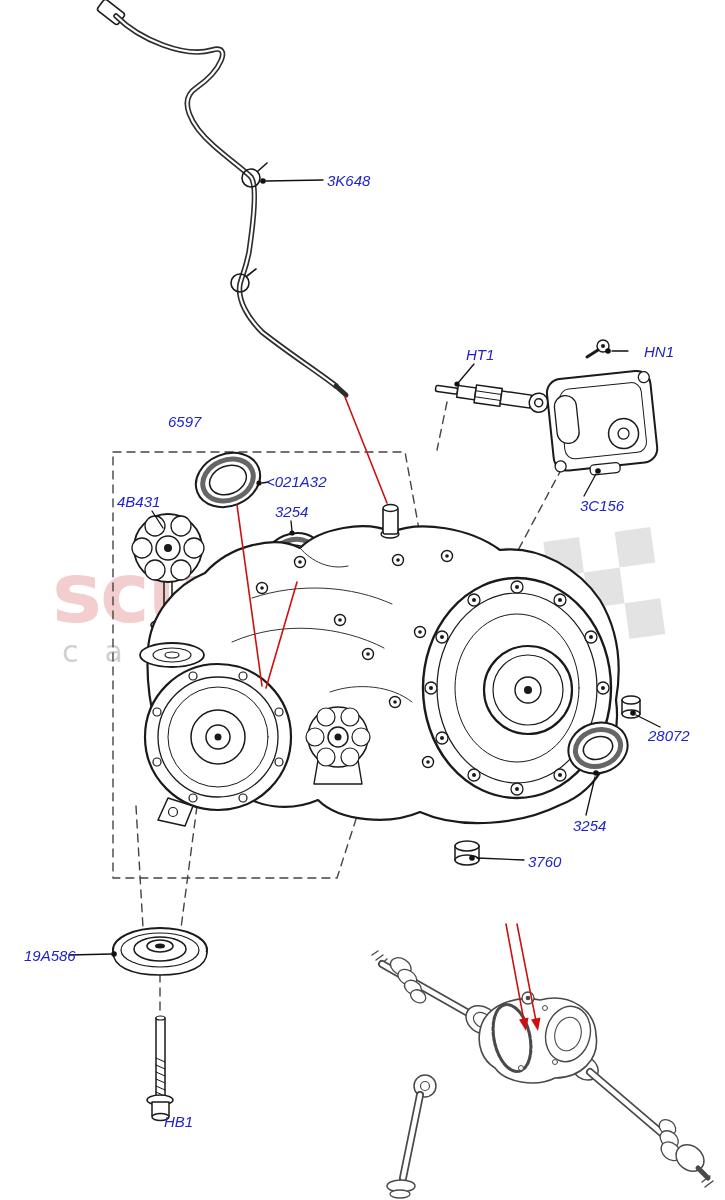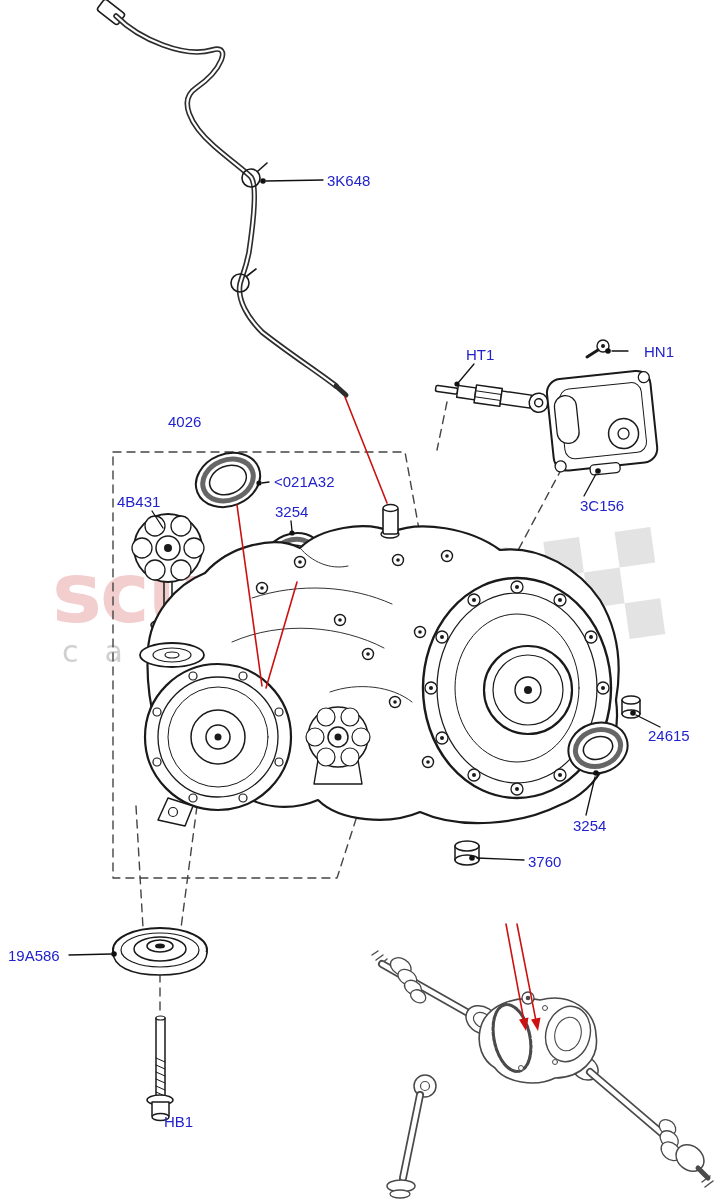--- a/index.html
+++ b/index.html
@@ -5,20 +5,21 @@
   html,body{margin:0;padding:0;background:#ffffff;font-family:"Liberation Sans",sans-serif;}
   .stage{position:relative;width:725px;height:1200px;background:#ffffff;overflow:hidden;}
   .stage svg{position:absolute;left:0;top:0;}
   .plabel{
     position:absolute;
     font-size:15px;
     line-height:16px;
     color:#2222cc;
     white-space:nowrap;
     cursor:pointer;
+    font-style:italic;
   }
 </style>
 </head>
 <body>
 
 <div class="stage">
 
 <svg width="725" height="1200" viewBox="0 0 725 1200" fill="none" stroke-linecap="round" stroke-linejoin="round">
 
   <g>
@@ -350,24 +351,24 @@
     <path d="M506,924 L524,1021"></path>
     <path d="M517,924 L536,1021"></path>
     <polygon points="526,1031 519,1019.5 528.5,1017.5" fill="#cc1111" stroke="none"></polygon>
     <polygon points="538,1031 531,1019.5 540.5,1017.5" fill="#cc1111" stroke="none"></polygon>
   </g>
 </svg>
 
 <div class="plabel" style="left:327px;top:173px">3K648</div>
 <div class="plabel" style="left:466px;top:347px">HT1</div>
 <div class="plabel" style="left:644px;top:344px">HN1</div>
-<div class="plabel" style="left:168px;top:414px">4026</div>
-<div class="plabel" style="left:274px;top:474px">&lt;021A32</div>
+<div class="plabel" style="left:168px;top:414px">6597</div>
+<div class="plabel" style="left:266px;top:474px">&lt;021A32</div>
 <div class="plabel" style="left:275px;top:504px">3254</div>
 <div class="plabel" style="left:117px;top:494px">4B431</div>
 <div class="plabel" style="left:580px;top:498px">3C156</div>
-<div class="plabel" style="left:648px;top:728px">24615</div>
+<div class="plabel" style="left:648px;top:728px">28072</div>
 <div class="plabel" style="left:573px;top:818px">3254</div>
 <div class="plabel" style="left:528px;top:854px">3760</div>
-<div class="plabel" style="left:8px;top:948px">19A586</div>
+<div class="plabel" style="left:24px;top:948px">19A586</div>
 <div class="plabel" style="left:164px;top:1114px">HB1</div>
 
 </div>
 
 </body></html>

